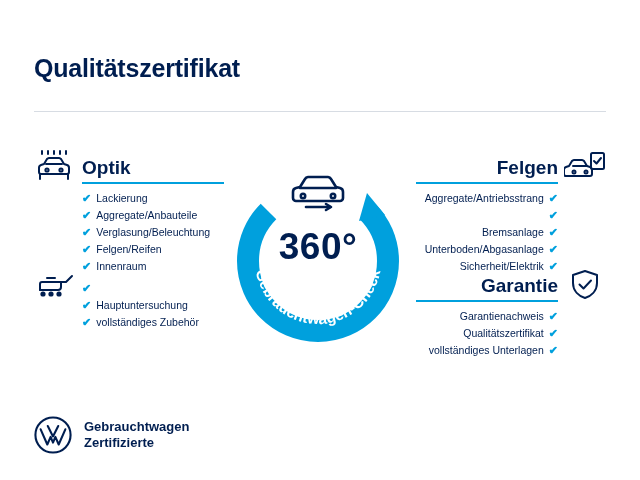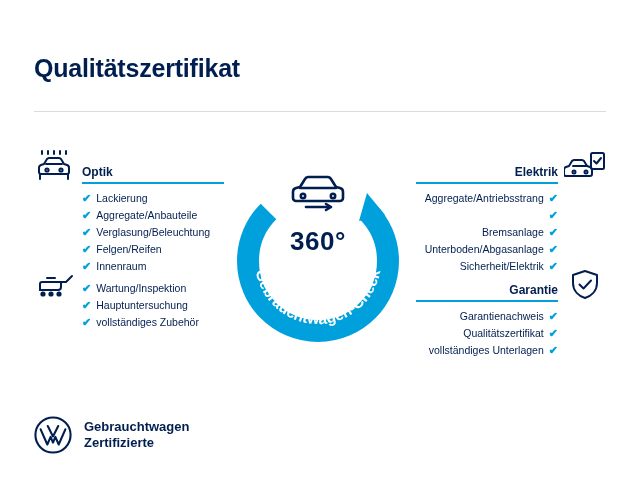--- a/index.html
+++ b/index.html
@@ -44,21 +44,21 @@
   .badge-ring {
     position: absolute;
     left: 0; top: 0;
     width: 180px; height: 180px;
   }
   .badge-text {
     position: absolute;
     left: 0; top: 55px;
     width: 180px;
     text-align: center;
-    font-size: 26px;
+    font-size: 37px;
     font-weight: bold;
     color: #001e50;
     letter-spacing: 0.5px;
   }
   .badge-car {
     position: absolute;
     left: 58px; top: 0px;
     width: 64px; height: 48px;
   }
 
@@ -66,21 +66,21 @@
   .sec {
     position: absolute;
   }
   .sec-head {
     position: relative;
     height: 28px;
   }
   .sec-title {
     position: absolute;
     bottom: 5px;
-    font-size: 12px;
+    font-size: 19px;
     font-weight: bold;
     color: #001e50;
     white-space: nowrap;
   }
   .sec-rule {
     position: absolute;
     left: 0; right: 0; bottom: 0;
     height: 2px;
     background: #00a0dd;
   }
@@ -226,21 +226,20 @@
         <path d="M6 22 v-6 a2 2 0 0 1 2 -2 h19"></path>
         <path d="M13 10 h8"></path>
         <circle cx="9" cy="26" r="2.6" fill="#001e50" stroke="none"></circle>
         <circle cx="17" cy="26" r="2.6" fill="#001e50" stroke="none"></circle>
         <circle cx="25" cy="26" r="2.6" fill="#001e50" stroke="none"></circle>
       </g>
     </svg>
     <ul class="items">
       <li>
           <span class="check">✔</span>
-          <span>Wartung/Inspektion</span>
         </li>
       <li>
           <span class="check">✔</span>
           <span>Hauptuntersuchung</span>
         </li>
       <li>
           <span class="check">✔</span>
           <span>vollständiges Zubehör</span>
         </li>
     </ul>
@@ -251,21 +250,21 @@
       <g fill="none" stroke="#001e50" stroke-width="2" stroke-linecap="round" stroke-linejoin="round">
         <path d="M4 26 h20 a2 2 0 0 0 2 -2 v-4 a3 3 0 0 0 -2 -3 l-3 -1 -3 -5 a3 3 0 0 0 -2 -1 h-8 a3 3 0 0 0 -2 1 l-3 5 -3 1 a3 3 0 0 0 -2 3 v4 a2 2 0 0 0 2 2 z" transform="translate(2,0)"></path>
         <line x1="9" y1="16" x2="23" y2="16"></line>
         <circle cx="10" cy="22" r="1.5"></circle>
         <circle cx="22" cy="22" r="1.5"></circle>
         <rect x="27" y="3" width="13" height="16" rx="1.5"></rect>
         <path d="M30 11 l2.5 2.5 L37 8"></path>
       </g>
     </svg>
     <div class="sec-head">
-      <div class="sec-title">Elektrik</div>
+      <div class="sec-title">Felgen</div>
       <div class="sec-rule"></div>
     </div>
     <ul class="items">
       <li>
           <span>Aggregate/Antriebsstrang</span>
           <span class="check">✔</span>
         </li>
       <li>
           <span class="check">✔</span>
         </li>

